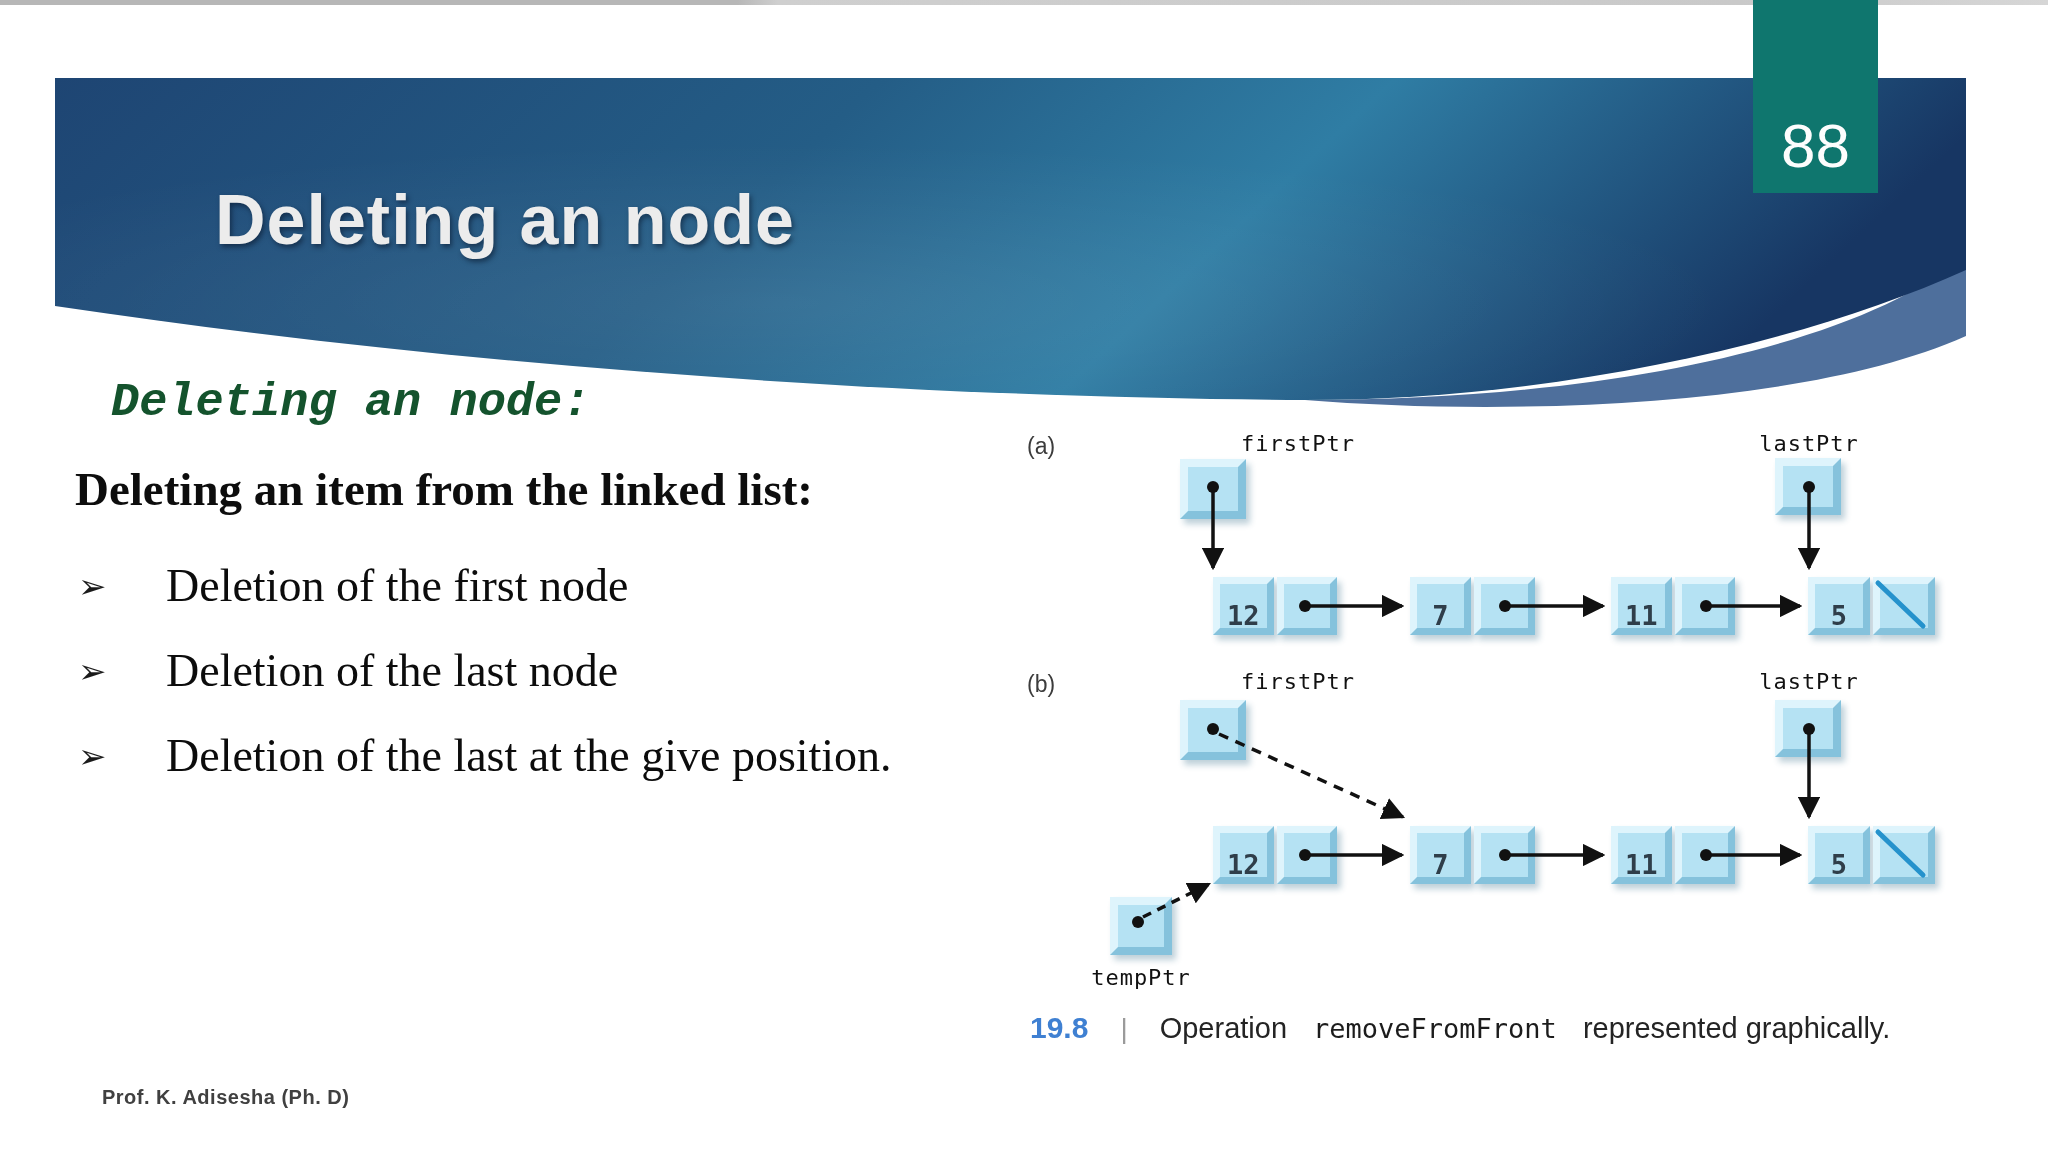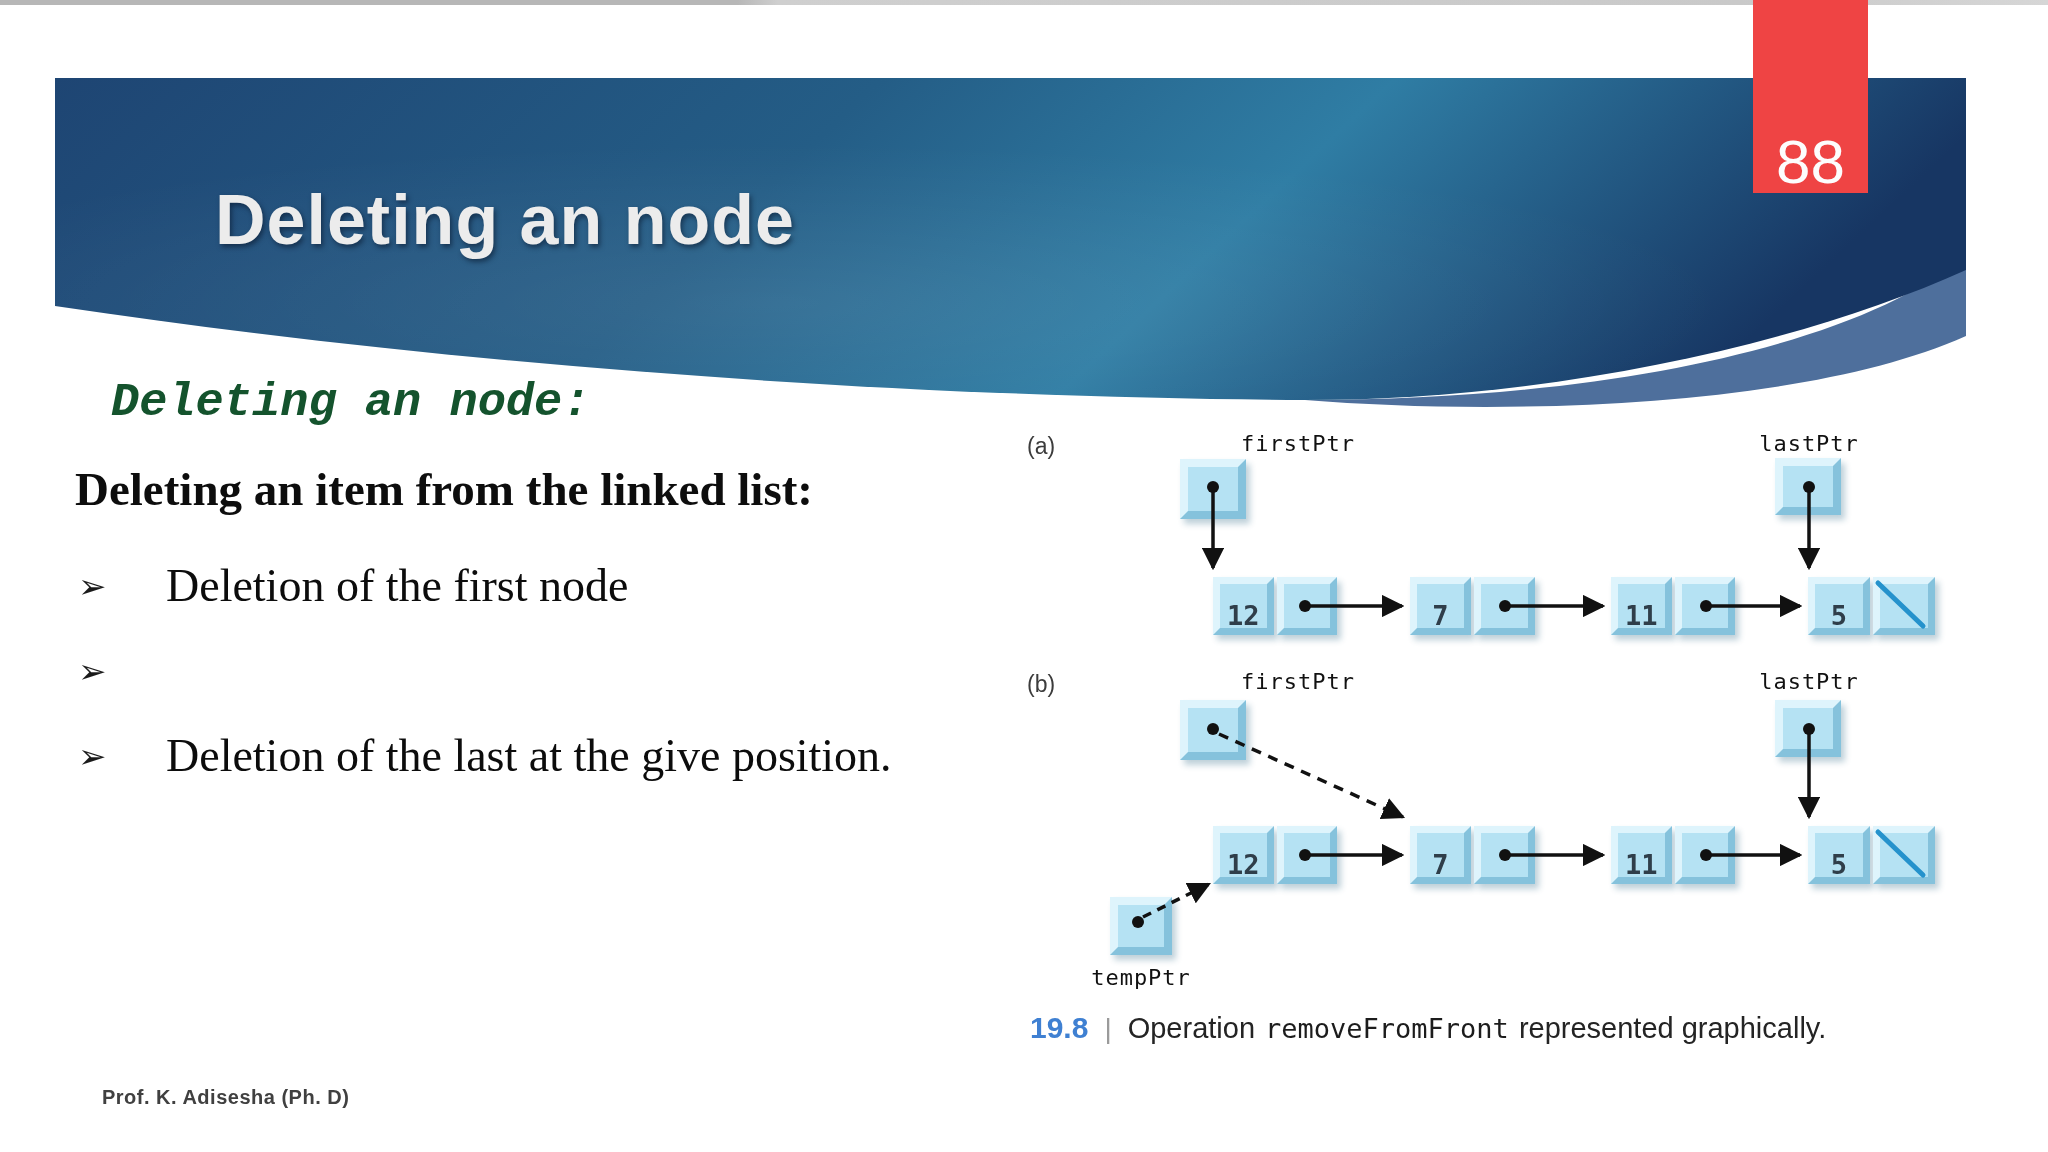--- a/index.html
+++ b/index.html
@@ -11,22 +11,22 @@
     background:linear-gradient(90deg,#b7b7b7 0%,#b7b7b7 36%,#cfcfcf 38%,#c9c9c9 85%,#d6d6d6 100%);}
 
   
   .banner{position:absolute;left:55px;top:78px;width:1554px;height:345px;}
   .banner svg{position:absolute;left:0;top:0;}
   .banner-title{position:absolute;left:160px;top:102px;color:#ececec;
     font-size:70px;font-weight:bold;letter-spacing:1px;
     text-shadow:2px 3px 5px rgba(8,20,40,.55);white-space:nowrap;}
 
   
-  .badge{position:absolute;left:1753px;top:0;width:115px;height:193px;background:#ef4444;
-    display:flex;align-items:flex-end;justify-content:center;padding-bottom:0;box-sizing:border-box;}
+  .badge{position:absolute;left:1753px;top:0;width:125px;height:193px;background:#0f766e;
+    display:flex;align-items:flex-end;justify-content:center;padding-bottom:16px;box-sizing:border-box;}
   .badge-num{color:#fdfdfd;font-size:62px;font-weight:400;line-height:1;}
 
   
   .h-navy{position:absolute;left:73px;top:376px;font-family:Liberation Mono, monospace;
     font-style:italic;font-weight:bold;font-size:47px;color:#14532d;white-space:nowrap;margin-left:38px;}
   .h-black{position:absolute;left:75px;top:462px;font-family:"Liberation Serif",serif;
     font-weight:bold;font-size:47px;color:#0d0d0d;white-space:nowrap;}
   .bullets{position:absolute;left:78px;top:543px;font-family:"Liberation Serif",serif;
     font-size:46px;color:#0c0c0c;}
   .bullet-row{height:85px;display:flex;align-items:center;white-space:nowrap;}
@@ -43,21 +43,21 @@
     filter:drop-shadow(4px 5px 3px rgba(110,150,170,.45));}
   .node{position:absolute;height:58px;display:flex;gap:3px;
     filter:drop-shadow(4px 5px 3px rgba(110,150,170,.45));}
   .cell{flex:1 1 50%;box-sizing:border-box;background:#b5e2f3;
     border:7px solid;border-color:#def4fc #85c2dc #85c2dc #def4fc;
     display:flex;align-items:center;justify-content:center;}
   .cell-num{font-family:"DejaVu Sans Mono",monospace;font-weight:600;font-size:27px;color:#2f3e4a;margin-top:18px;}
   .fig-svg{position:absolute;left:0;top:0;pointer-events:none;}
 
   
-  .caption{position:absolute;left:25px;top:586px;white-space:nowrap;display:flex;align-items:baseline;}
+  .caption{position:absolute;left:25px;top:586px;white-space:nowrap;display:flex;align-items:baseline;gap:16px;}
   .cap-num{font-size:30px;font-weight:bold;color:#3f80d2;}
   .cap-div{font-size:28px;font-weight:300;color:#9a9a9a;margin:0 16px;}
   .cap-txt{font-size:29px;color:#242424;}
   .cap-code{font-family:"DejaVu Sans Mono",monospace;font-size:27px;color:#1c1c1c;margin:0 10px;}
 
   
   .footer{position:absolute;left:102px;top:1086px;font-size:20px;font-weight:bold;
     color:#404040;letter-spacing:.5px;}
 </style>
 </head>
@@ -95,20 +95,21 @@
   <div class="h-navy">Deleting an node:</div>
   <div class="h-black">Deleting an item from the linked list:</div>
 
   <div class="bullets">
     <div class="bullet-row">
       <span class="bullet-marker">➢</span>
       <span>Deletion of the first node</span>
     </div>
     <div class="bullet-row">
       <span class="bullet-marker">➢</span>
+      <span>Deletion of the last node</span>
     </div>
     <div class="bullet-row">
       <span class="bullet-marker">➢</span>
       <span>Deletion of the last at the give position.</span>
     </div>
   </div>
 
   <div class="figure">
 
     <div class="fig-label" style="left:22px;top:8px;">(a)</div>

